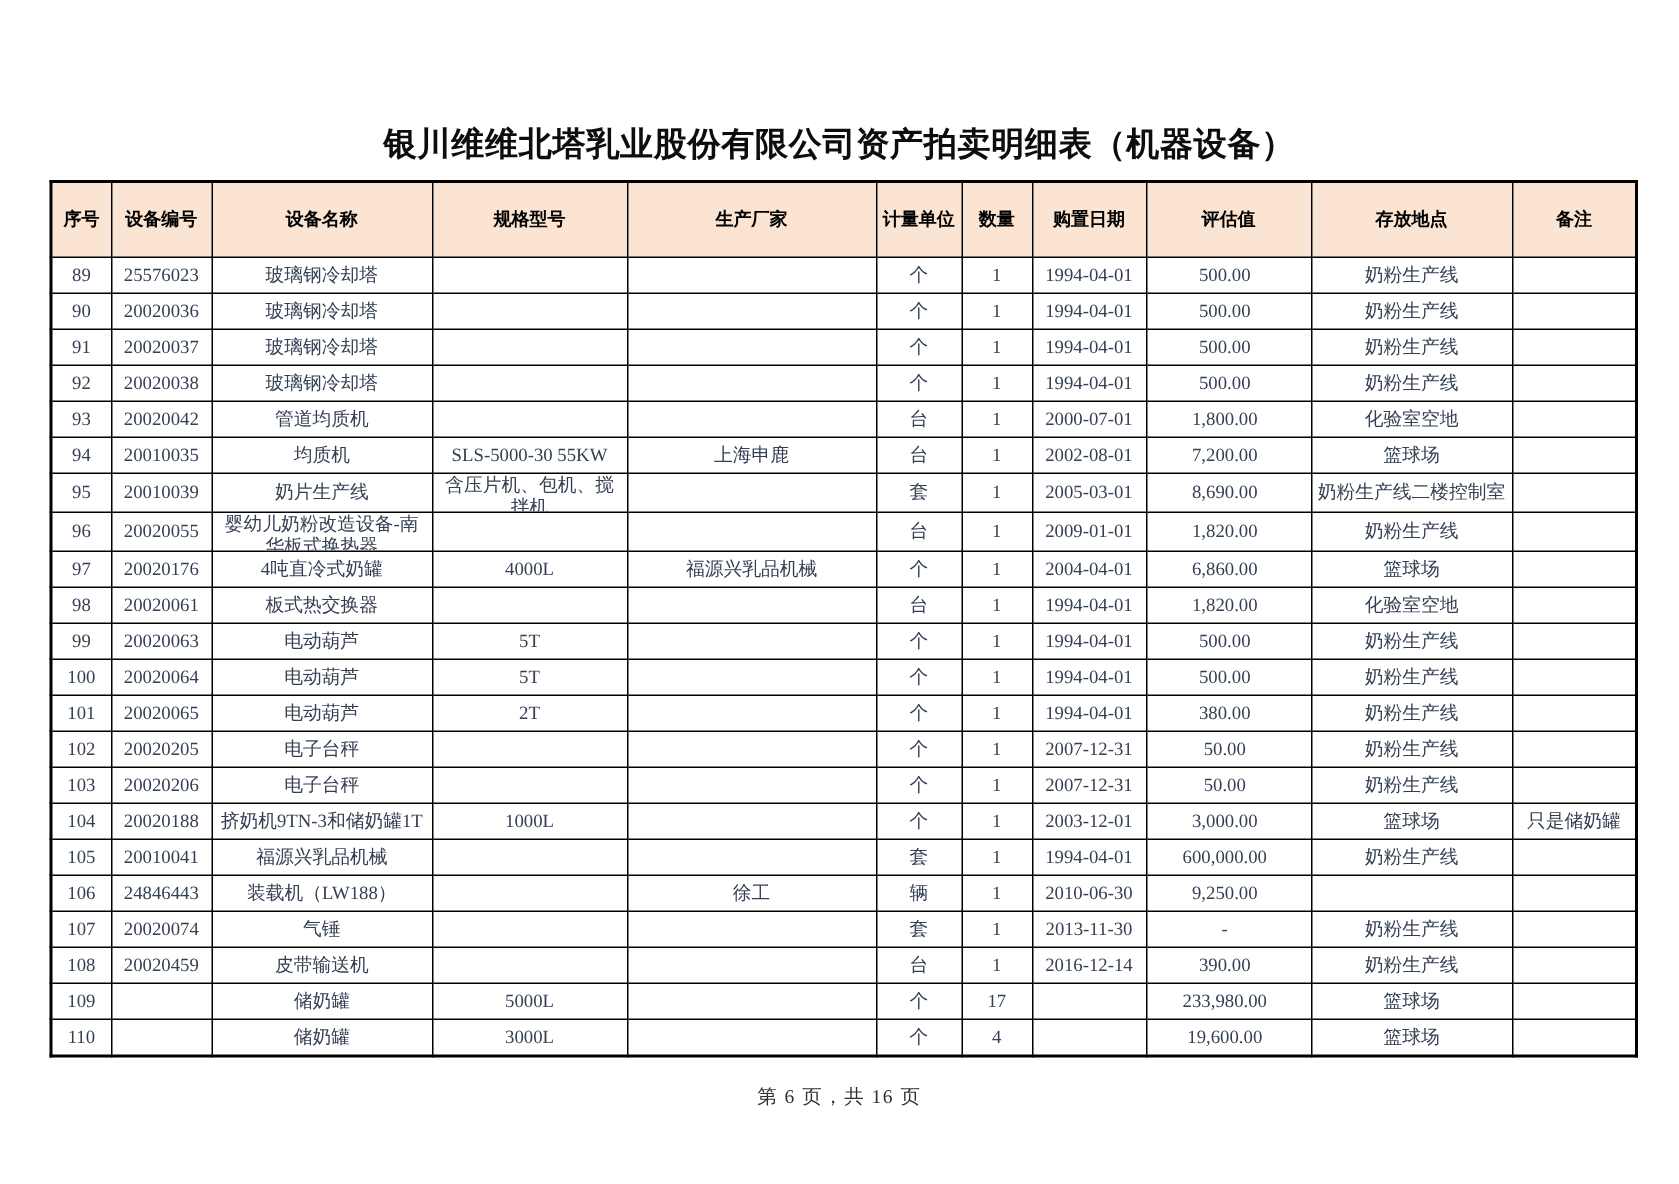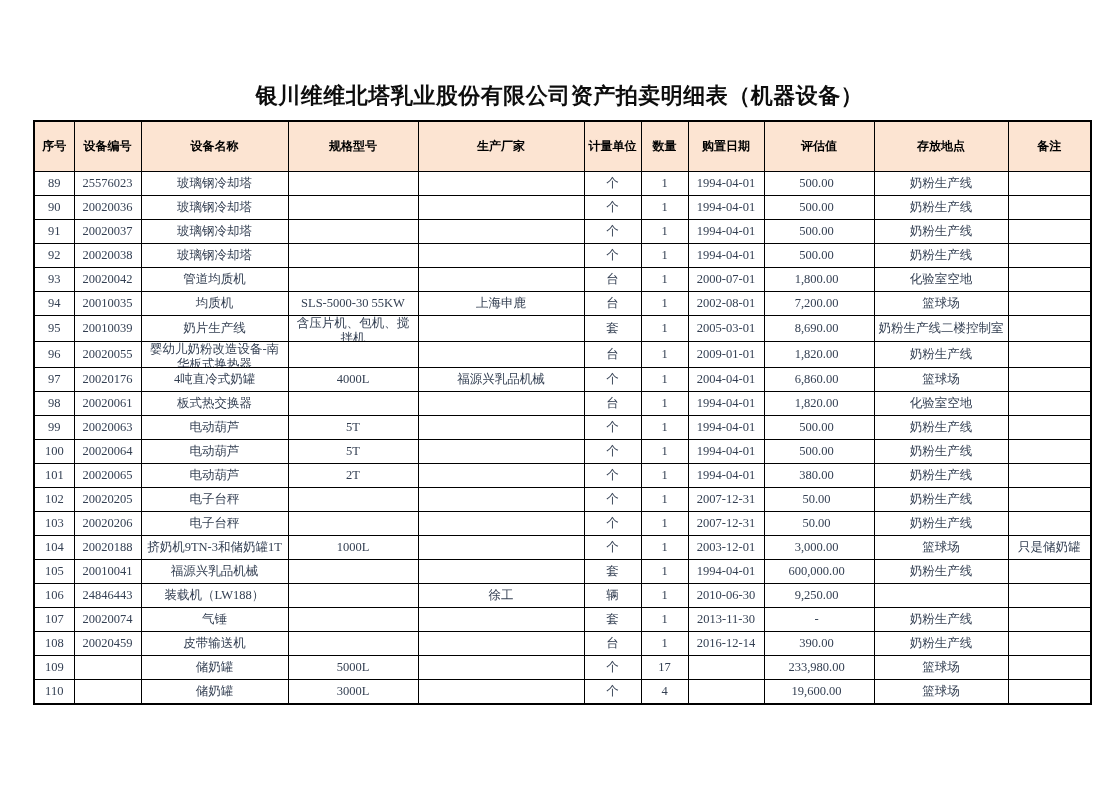--- a/index.html
+++ b/index.html
@@ -851,13 +851,14 @@
           <td>
             <div class="cw">篮球场</div>
           </td>
           <td>
             <div class="cw"></div>
           </td>
         </tr>
       </tbody>
   </table>
 
+  <div class="footer">第 6 页，共 16 页</div>
 </div>
 
 </body></html>

